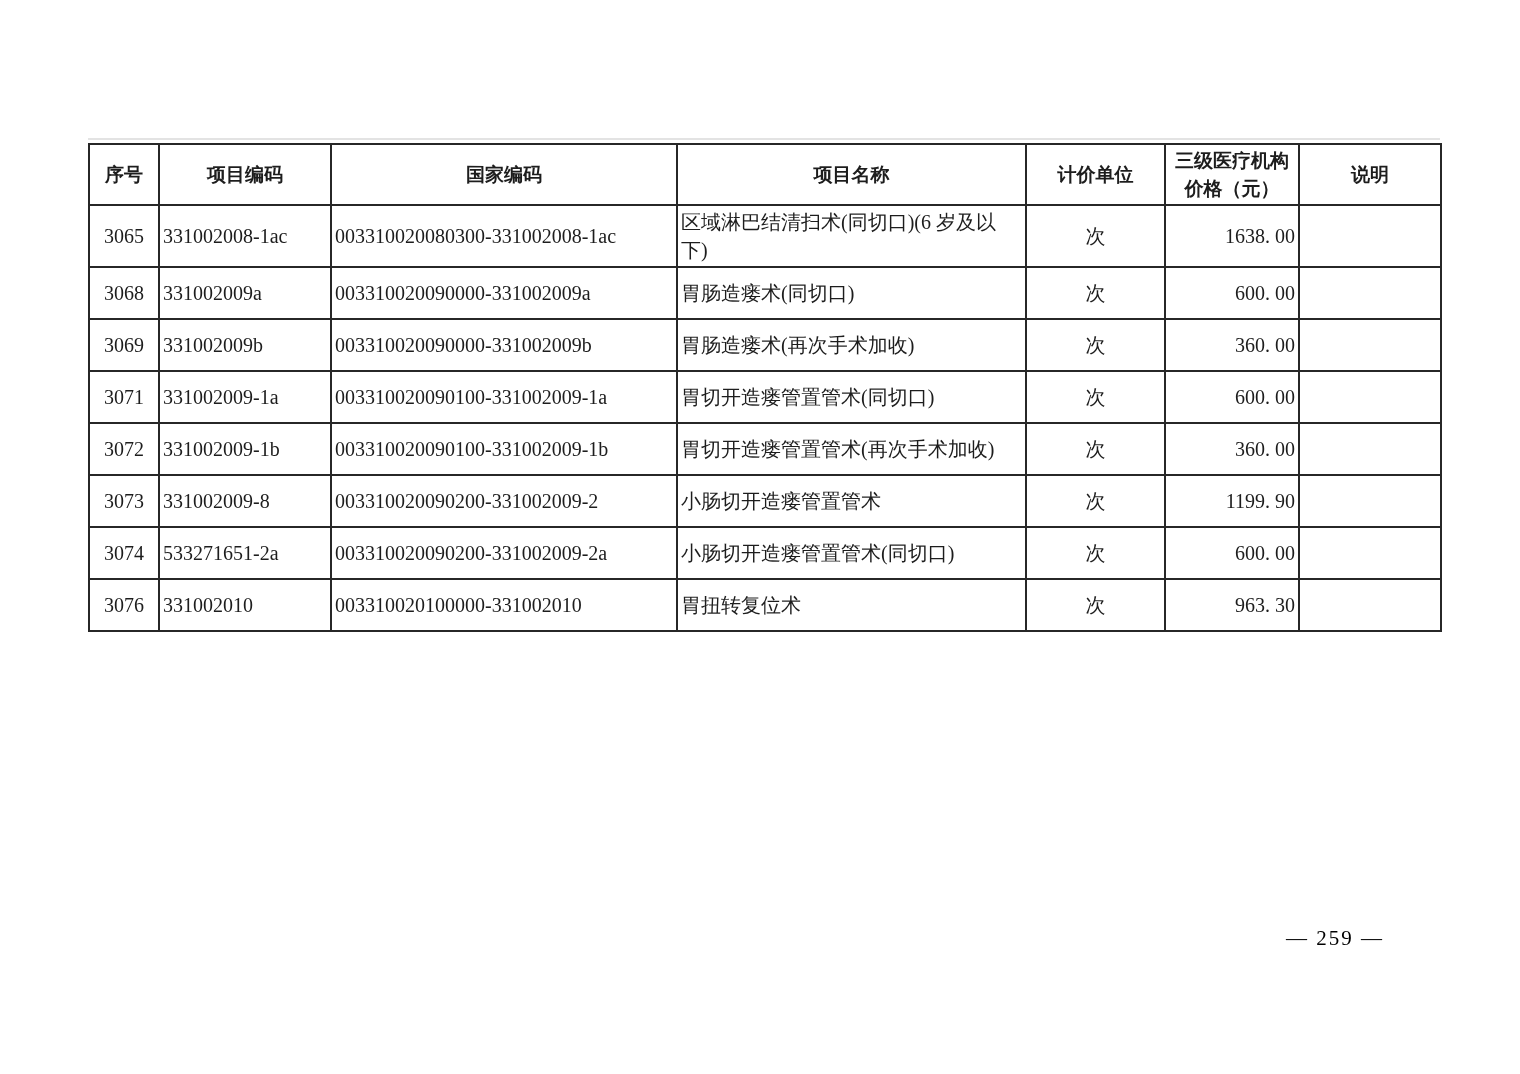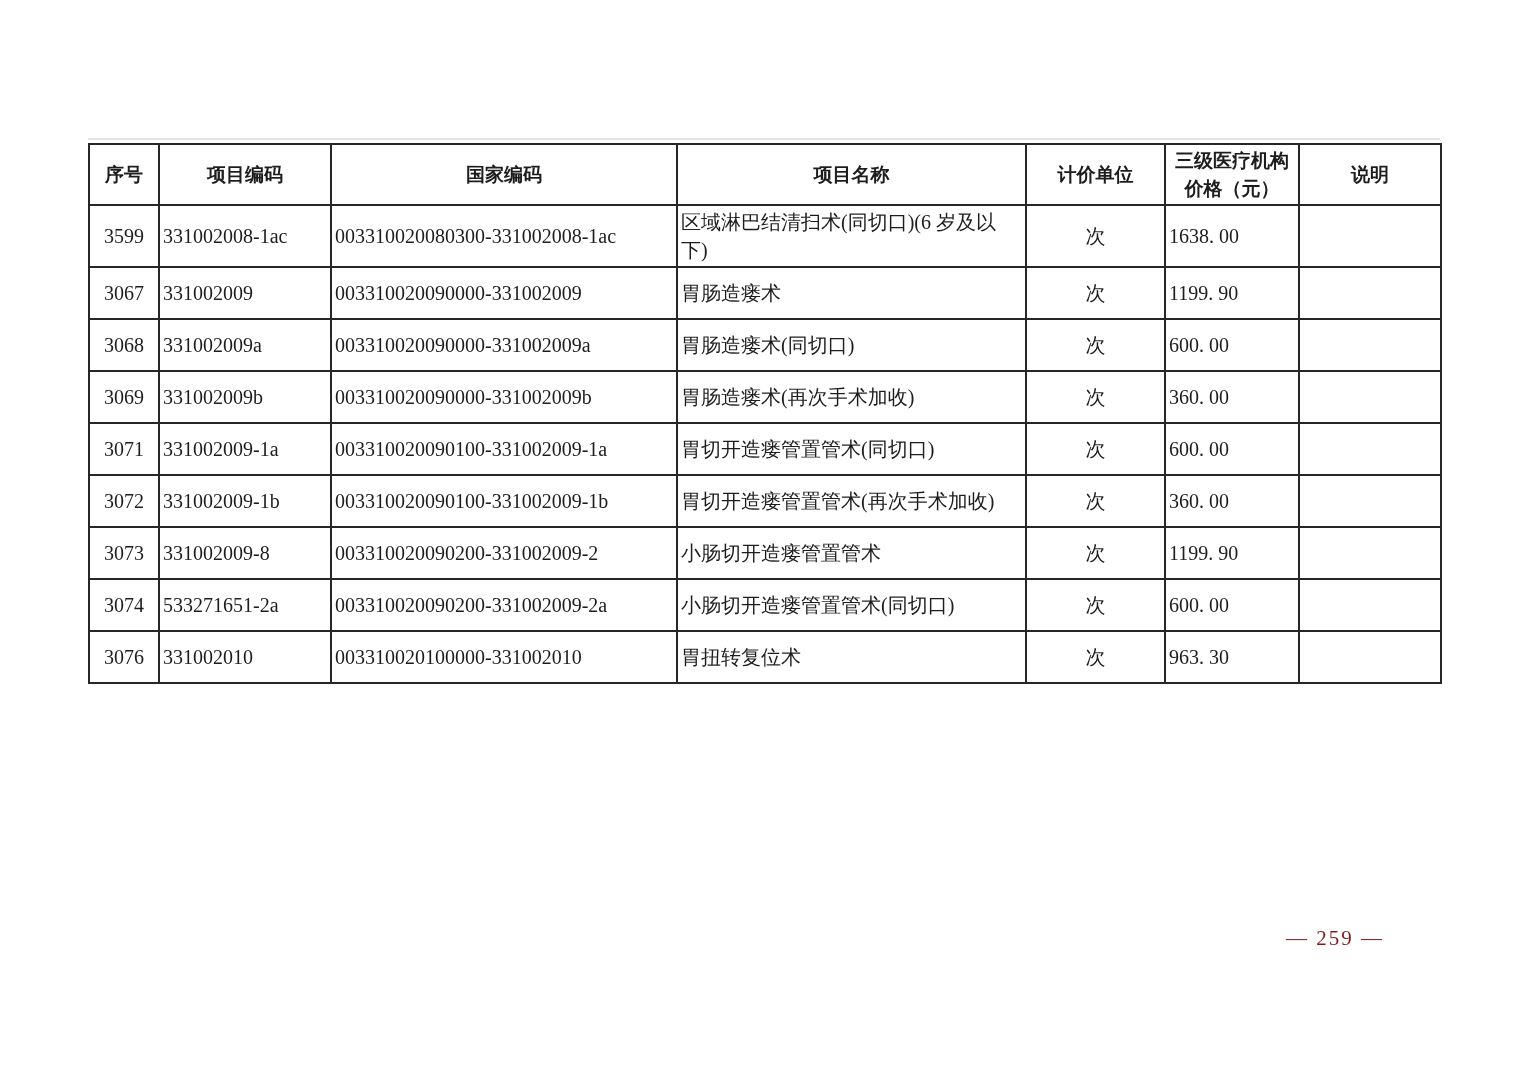--- a/index.html
+++ b/index.html
@@ -53,34 +53,34 @@
   }
   .price-table td {
     font-size: 20px;
     height: 52px;
     vertical-align: middle;
     padding: 2px 3px;
     line-height: 1.4;
   }
   td.col-seq      { text-align: center; }
   td.col-unit     { text-align: center; }
-  td.col-price    { text-align: left; }
+  td.col-price    { text-align: right; }
   td.col-project_code,
   td.col-national_code,
   td.col-name     { text-align: left; }
   .page-number {
     position: absolute;
     top: 926px;
     left: 1270px;
     width: 130px;
     text-align: center;
     font-size: 21px;
     letter-spacing: 2px;
     font-family: "Liberation Serif", serif;
-    color: #7f1d1d;
+    color: #000000;
     white-space: nowrap;
   }
 </style>
 </head>
 <body>
 
 <div class="page">
 
   <div class="scan-shadow"></div>
 
@@ -100,35 +100,26 @@
         <th>项目编码</th>
         <th>国家编码</th>
         <th>项目名称</th>
         <th>计价单位</th>
         <th>三级医疗机构价格（元）</th>
         <th>说明</th>
       </tr>
     </thead>
     <tbody id="rows">
         <tr>
-          <td class="col-seq">3599</td>
+          <td class="col-seq">3065</td>
           <td class="col-project_code">331002008-1ac</td>
           <td class="col-national_code">003310020080300-331002008-1ac</td>
           <td class="col-name">区域淋巴结清扫术(同切口)(6 岁及以下)</td>
           <td class="col-unit">次</td>
           <td class="col-price">1638. 00</td>
-          <td class="col-note"></td>
-        </tr>
-        <tr>
-          <td class="col-seq">3067</td>
-          <td class="col-project_code">331002009</td>
-          <td class="col-national_code">003310020090000-331002009</td>
-          <td class="col-name">胃肠造瘘术</td>
-          <td class="col-unit">次</td>
-          <td class="col-price">1199. 90</td>
           <td class="col-note"></td>
         </tr>
         <tr>
           <td class="col-seq">3068</td>
           <td class="col-project_code">331002009a</td>
           <td class="col-national_code">003310020090000-331002009a</td>
           <td class="col-name">胃肠造瘘术(同切口)</td>
           <td class="col-unit">次</td>
           <td class="col-price">600. 00</td>
           <td class="col-note"></td>

